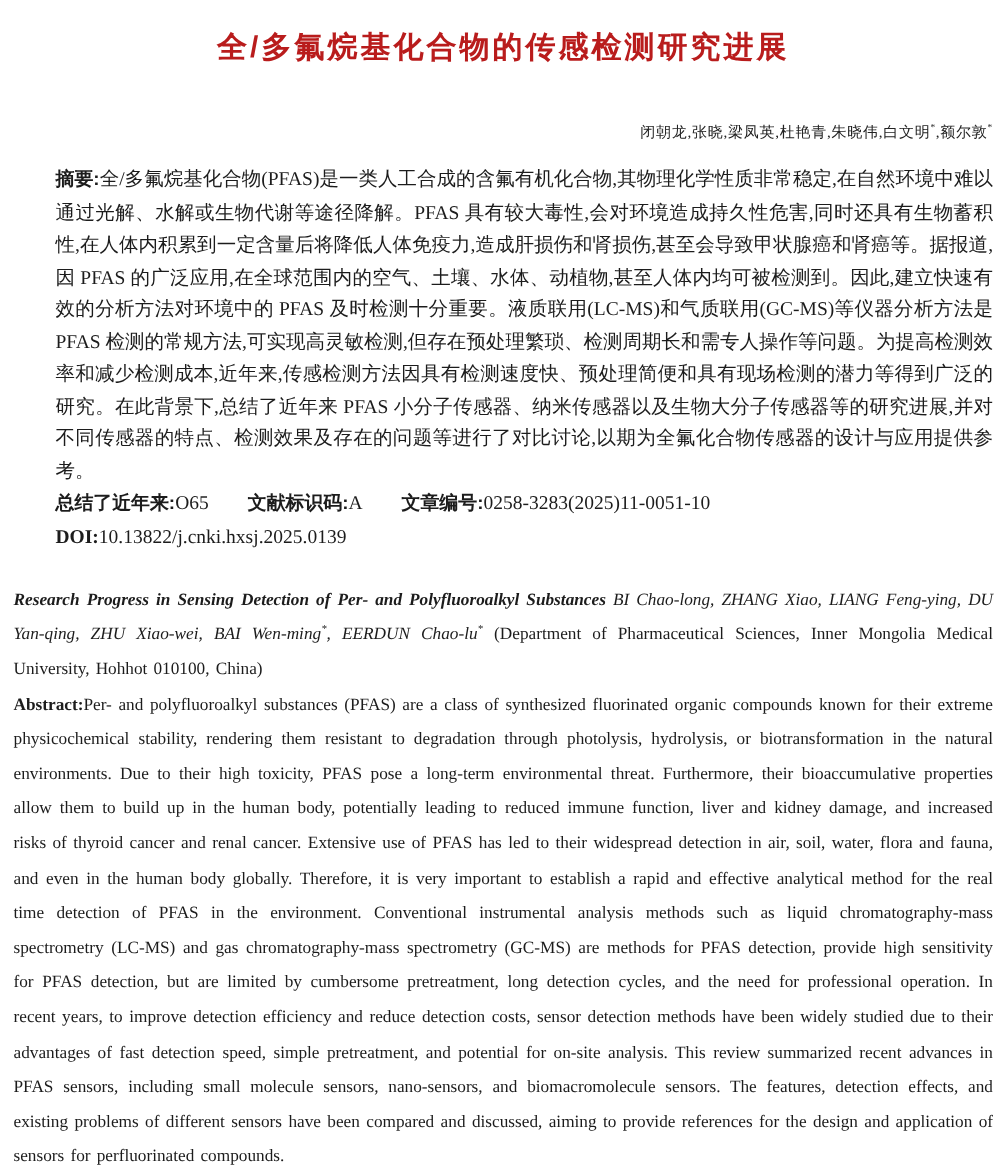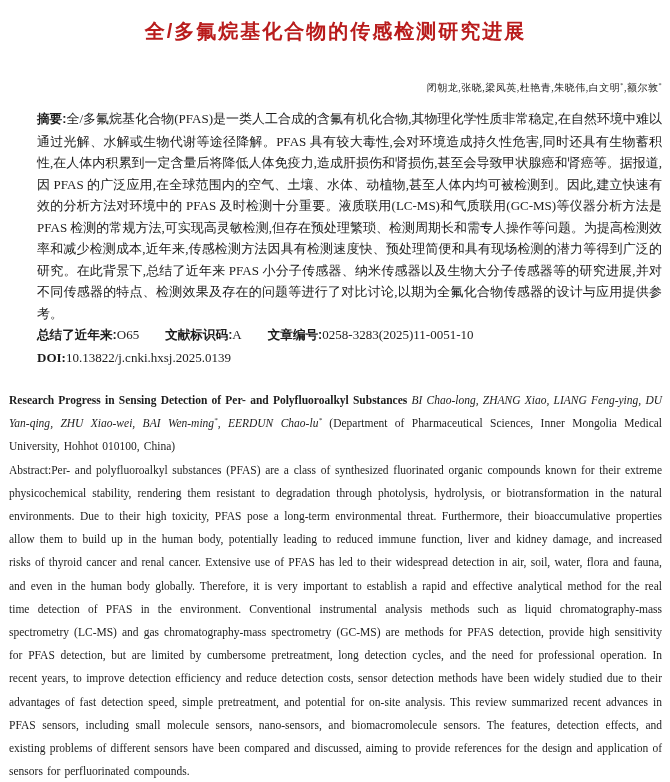--- a/index.html
+++ b/index.html
@@ -71,23 +71,23 @@
   
   .en-block {
     margin-top: 21px;
     font-size: 11.5px;
     line-height: 23.2px;
     text-align: justify;
     word-spacing: 1.2px;
     color: #1c1c1c;
   }
   .en-block p { margin: 0; }
-  .en-title { font-weight: 700; }
+  .en-title { font-weight: 700; font-style: italic; }
   .en-authors { font-style: italic; }
-  .en-label { font-weight: 400; }
+  .en-label { font-weight: 700; }
 </style>
 </head>
 <body>
 
 <div class="page">
 
   <h1 class="cn-title">全/多氟烷基化合物的传感检测研究进展</h1>
 
   <div class="cn-authors"><span>闭朝龙</span>,<span>张晓</span>,<span>梁凤英</span>,<span>杜艳青</span>,<span>朱晓伟</span>,<span>白文明</span><sup>*</sup>,<span>额尔敦</span><sup>*</sup></div>
 

